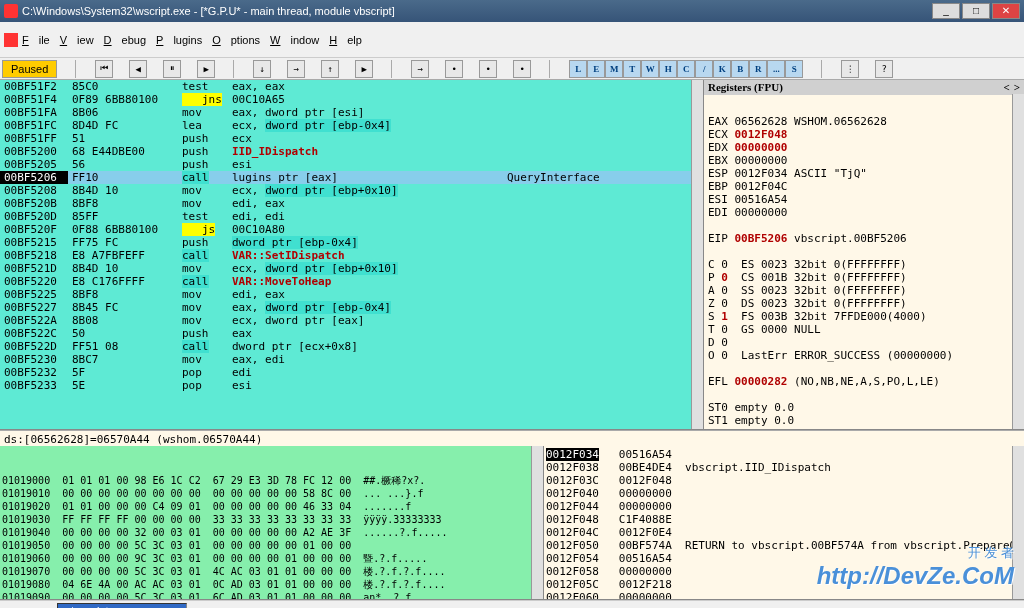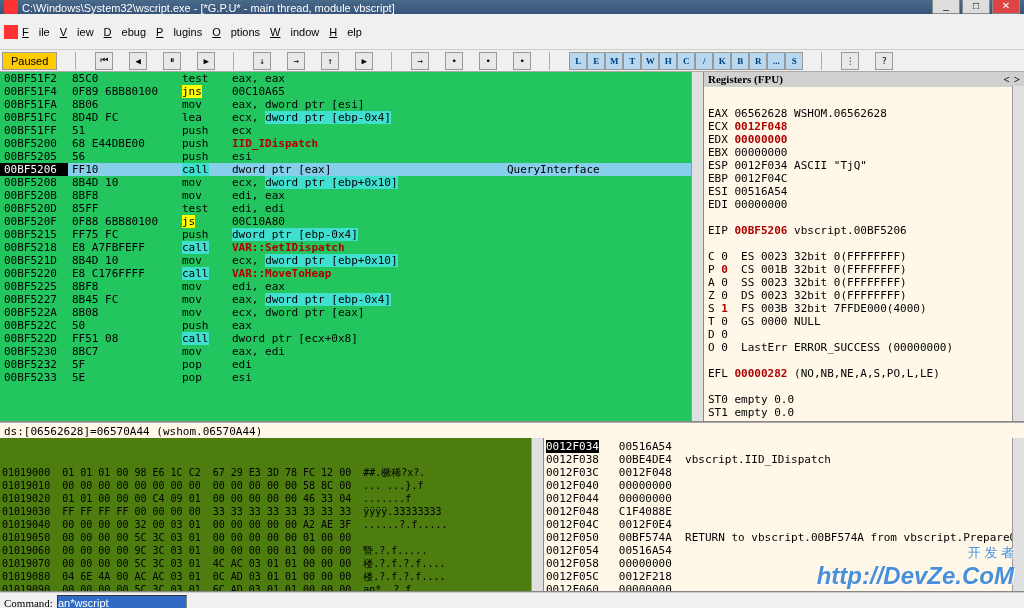--- a/index.html
+++ b/index.html
@@ -1,59 +1,59 @@
 <!DOCTYPE html>
 <html><head>
 <meta charset="utf-8">
 <style>
 * { margin: 0; padding: 0; box-sizing: border-box; }
 body { font-family: "Lucida Console", Monaco, monospace; font-size: 11px; background: #fff; overflow: hidden; }
-.titlebar { height: 14px; background: linear-gradient(#4a6a8a, #365478); color: #fff; display: flex; align-items: flex-end; padding: 0 4px; font-family: Tahoma, sans-serif; font-size: 11px; }
+.titlebar { height: 22px; background: linear-gradient(#4a6a8a, #365478); color: #fff; display: flex; align-items: center; padding: 0 4px; font-family: Tahoma, sans-serif; font-size: 11px; }
 .titlebar .icon { width: 14px; height: 14px; background: #f33; margin-right: 4px; border-radius: 2px; }
 .titlebar .title { flex: 1; }
 .titlebar .winbtns { display: flex; gap: 2px; }
 .titlebar .winbtn { width: 28px; height: 16px; background: #ddd; border: 1px solid #888; text-align: center; line-height: 13px; font-size: 10px; color: #000; }
 .titlebar .winbtn.close { background: #d44; color: #fff; }
 .menubar { height: 36px; background: #f0f0f0; border-bottom: 1px solid #ccc; display: flex; align-items: center; padding: 0 4px; font-family: Tahoma, sans-serif; font-size: 11px; }
 .menubar .micon { width: 14px; height: 14px; background: #f33; margin-right: 4px; display:inline-block; }
 .menubar span { margin-right: 10px; cursor: default; }
 .menubar .u { text-decoration: underline; }
 .toolbar { height: 22px; background: #f0f0f0; border-bottom: 1px solid #aaa; display: flex; align-items: center; padding: 0 2px; gap: 16px; }
 .toolbar .paused { background: #ffcc00; padding: 2px 8px; font-family: Tahoma, sans-serif; border: 1px solid #999; font-size:11px; }
 .toolbar .tbtn { width: 18px; height: 18px; border: 1px solid #999; background: #e8e8e8; display: inline-flex; align-items: center; justify-content: center; font-size: 9px; }
 .toolbar .tbtn.letter { background: #b8d8f0; font-weight: bold; color: #004080; font-family: Tahoma; }
 .toolbar .sep { width: 2px; height: 18px; border-left: 1px solid #aaa; margin: 0 2px; }
 .main { display: flex; height: 350px; border-bottom: 1px solid #888; }
-.cpu { flex: 1; overflow: hidden; background: #22c55e; border-right: 1px solid #888; position:relative; }
+.cpu { flex: 1; overflow: hidden; background: #5eead4; border-right: 1px solid #888; position:relative; }
 .cpu-scroll { position:absolute; right:0; top:0; bottom:0; width:12px; background:#e0e0e0; border-left:1px solid #999; }
 .cpu table { border-collapse: collapse; width: 100%; }
 .cpu td { padding: 0 4px; white-space: nowrap; vertical-align: top; font-size: 11px; line-height: 13px; }
 .cpu .addr { color: #000; width:68px; }
 .cpu .bytes { color: #000; width:110px; }
 .cpu .mnem { color: #000; width:50px; }
 .cpu .ops { color: #000; }
 .cpu .cmt { color: #000; width:200px; }
 .cpu tr.hl td { background: #87ceeb; }
 .cpu tr.eip .addr { background: #000; color: #fff; }
-.cpu .jmp { background: #ffff00; }
+.cpu .jmp { background: #ffff00; padding-left: 20px; }
 .cpu .mem { background: #40e0d0; }
 .cpu .callm { background: #40e0d0; }
 .cpu .red { color: #b00000; font-weight:bold; }
 .infobar { background: #fff8e8; padding: 2px 4px; border-top: 1px solid #aaa; height:16px; font-size:11px; }
 .regs { width: 320px; background: #fff8e8; overflow: hidden; font-size:11px; line-height:13px; position:relative; }
 .regs-scroll { position:absolute; right:0; top:14px; bottom:0; width:12px; background:#e0e0e0; border-left:1px solid #999; }
 .regs .hdr { background: #d0d0d0; padding: 1px 4px; font-weight: bold; font-family: Tahoma; font-size:11px; display:flex; }
 .regs .hdr .t { flex:1; }
 .regs .hdr .arr { margin-left:4px; }
 .regs .body { padding: 20px 4px; }
 .regs .rline { white-space: pre; }
 .regs .rval { color: #b00000; font-weight: bold; }
 .regs .rvalb { color: #000; }
 .bottom { display: flex; height: 154px; border-bottom: 1px solid #888; }
-.dump { flex: 1; background: #4d7c0f; overflow: hidden; font-size: 10px; line-height: 13px; padding: 2px; border-right: 1px solid #888; white-space: pre; position:relative; }
+.dump { flex: 1; background: #86efac; overflow: hidden; font-size: 10px; line-height: 13px; padding: 2px; border-right: 1px solid #888; white-space: pre; position:relative; }
 .dump-scroll { position:absolute; right:0; top:0; bottom:0; width:12px; background:#e0e0e0; border-left:1px solid #999; }
 .stack { width: 480px; background: #fff8e8; overflow: hidden; font-size: 11px; line-height: 13px; padding: 2px; position:relative; }
 .stack-scroll { position:absolute; right:0; top:0; bottom:0; width:12px; background:#e0e0e0; border-left:1px solid #999; }
 .stack .sline { white-space: pre; }
 .stack .cur { background: #000; color: #fff; display: inline-block; }
 .cmdbar { height: 20px; background: #f0f0f0; display: flex; align-items: center; padding: 2px 4px; font-family: Tahoma; border-top:1px solid #ccc; font-size:11px; }
 .cmdbar input { margin-left: 4px; background: #316ac5; color: #fff; border: 1px inset #888; width: 130px; font-size: 11px; height:16px; }
 .statusbar { height: 18px; background: #f0f0f0; padding: 2px 4px; font-family: Tahoma; border-top: 1px solid #ccc; font-size:11px; }
 .watermark { position: fixed; right: 10px; bottom: 18px; font-family: "Microsoft YaHei", sans-serif; font-size: 13px; color: #4a90d9; text-align: right; text-shadow: 1px 1px 0 #fff; pointer-events:none; }
 .watermark .big { font-size: 24px; font-weight: bold; font-style: italic; }
@@ -150,21 +150,21 @@
             <td class="addr">00BF5205</td>
             <td class="bytes">56</td>
             <td class="mnem">push</td>
             <td class="ops">esi</td>
             <td class="cmt"></td>
           </tr>
           <tr class="hl eip">
             <td class="addr">00BF5206</td>
             <td class="bytes">FF10</td>
             <td class="mnem"><span class="callm">call</span></td>
-            <td class="ops">dword ptr [eax]</td>
+            <td class="ops">lugins ptr [eax]</td>
             <td class="cmt">QueryInterface</td>
           </tr>
           <tr class="">
             <td class="addr">00BF5208</td>
             <td class="bytes">8B4D 10</td>
             <td class="mnem">mov</td>
             <td class="ops">ecx, <span class="mem">dword ptr [ebp+0x10]</span></td>
             <td class="cmt"></td>
           </tr>
           <tr class="">

